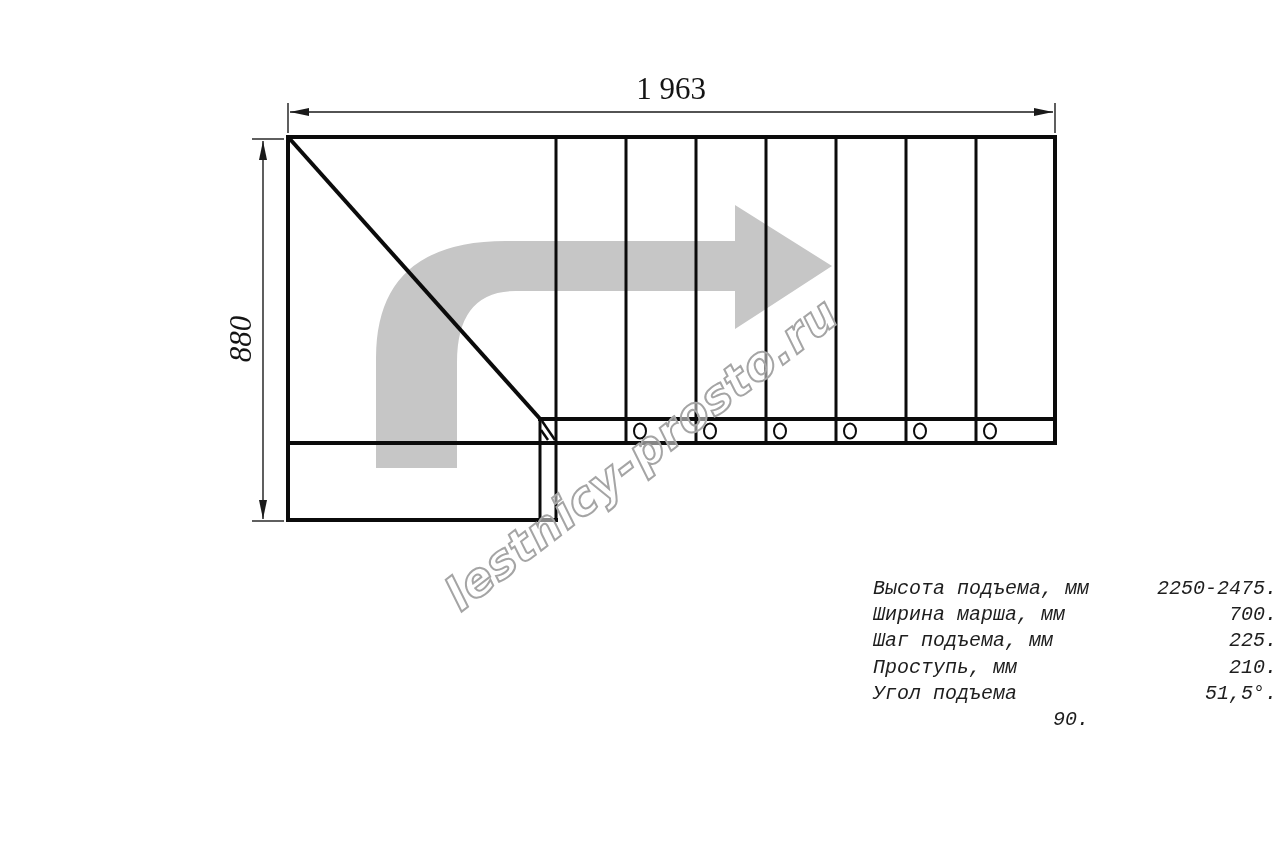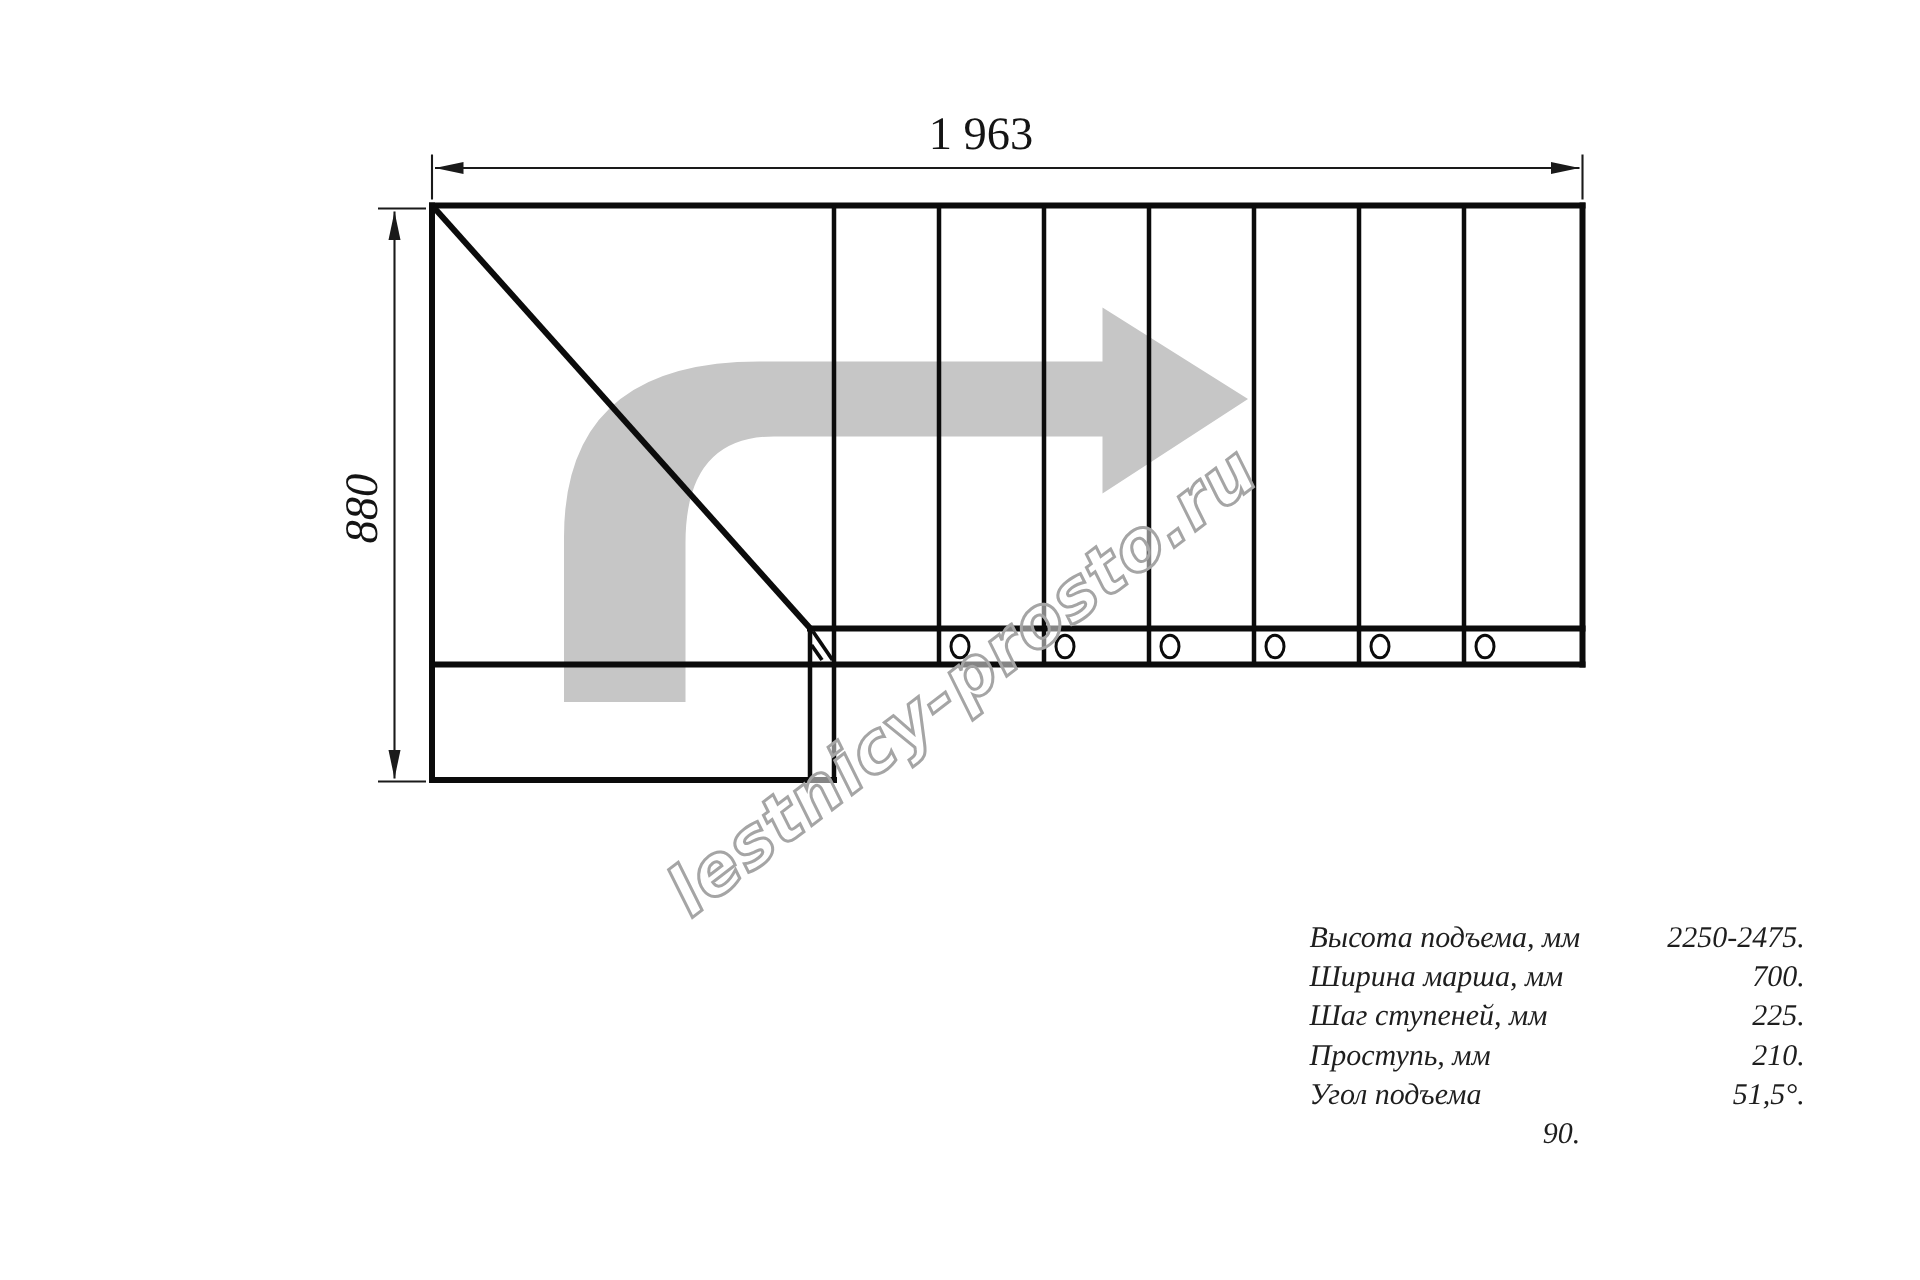--- a/index.html
+++ b/index.html
@@ -1,25 +1,25 @@
 <!DOCTYPE html>
 <html><head>
 <meta charset="utf-8">
 <style>
   html,body{margin:0;padding:0;background:#ffffff;}
   #page{position:relative;width:1280px;height:853px;background:#ffffff;overflow:hidden;
         font-family:"DejaVu Sans",sans-serif;}
   #plan-svg{position:absolute;left:0;top:0;width:1280px;height:853px;}
   .dim-text{position:absolute;color:#141414;font-family:"Liberation Serif","DejaVu Serif",serif;
             font-size:31px;text-align:center;white-space:nowrap;}
-  #dim-top{left:574px;top:71px;width:160px;}
+  #dim-top{left:591px;top:71px;width:160px;}
   #dim-left{left:161px;top:321px;width:160px;transform:rotate(-90deg);font-style:italic;}
-  #specs{position:absolute;left:873px;top:612px;width:326px;display:grid;
-         grid-template-columns:1fr auto;column-gap:10px;
-         font-family:Liberation Serif, serif;
+  #specs{position:absolute;left:873px;top:576px;width:326px;display:grid;
+         grid-template-columns:1fr auto;column-gap:20px;
+         font-family:Liberation Mono, monospace;
          font-style:italic;font-size:20px;line-height:26.2px;color:#1e1e1e;}
   .spec-label{text-align:left;white-space:nowrap;}
   .spec-value{text-align:right;white-space:nowrap;margin-left:48px;}
 </style>
 </head>
 <body>
 
 <div id="page">
 
   <svg id="plan-svg" viewBox="0 0 1280 853">
@@ -85,21 +85,21 @@
   </svg>
 
   <div id="dim-top" class="dim-text">1 963</div>
   <div id="dim-left" class="dim-text">880</div>
 
   <div id="specs">
     <span class="spec-label">Высота подъема, мм</span>
     <span class="spec-value">2250-2475.</span>
     <span class="spec-label">Ширина марша, мм</span>
     <span class="spec-value">700.</span>
-    <span class="spec-label">Шаг ступеней, мм</span>
+    <span class="spec-label">Шаг подъема, мм</span>
     <span class="spec-value">225.</span>
     <span class="spec-label">Проступь, мм</span>
     <span class="spec-value">210.</span>
     <span class="spec-label">Угол подъема</span>
     <span class="spec-value">51,5°.</span>
     <span class="spec-value">90.</span>
   </div>
 
 </div>
 

